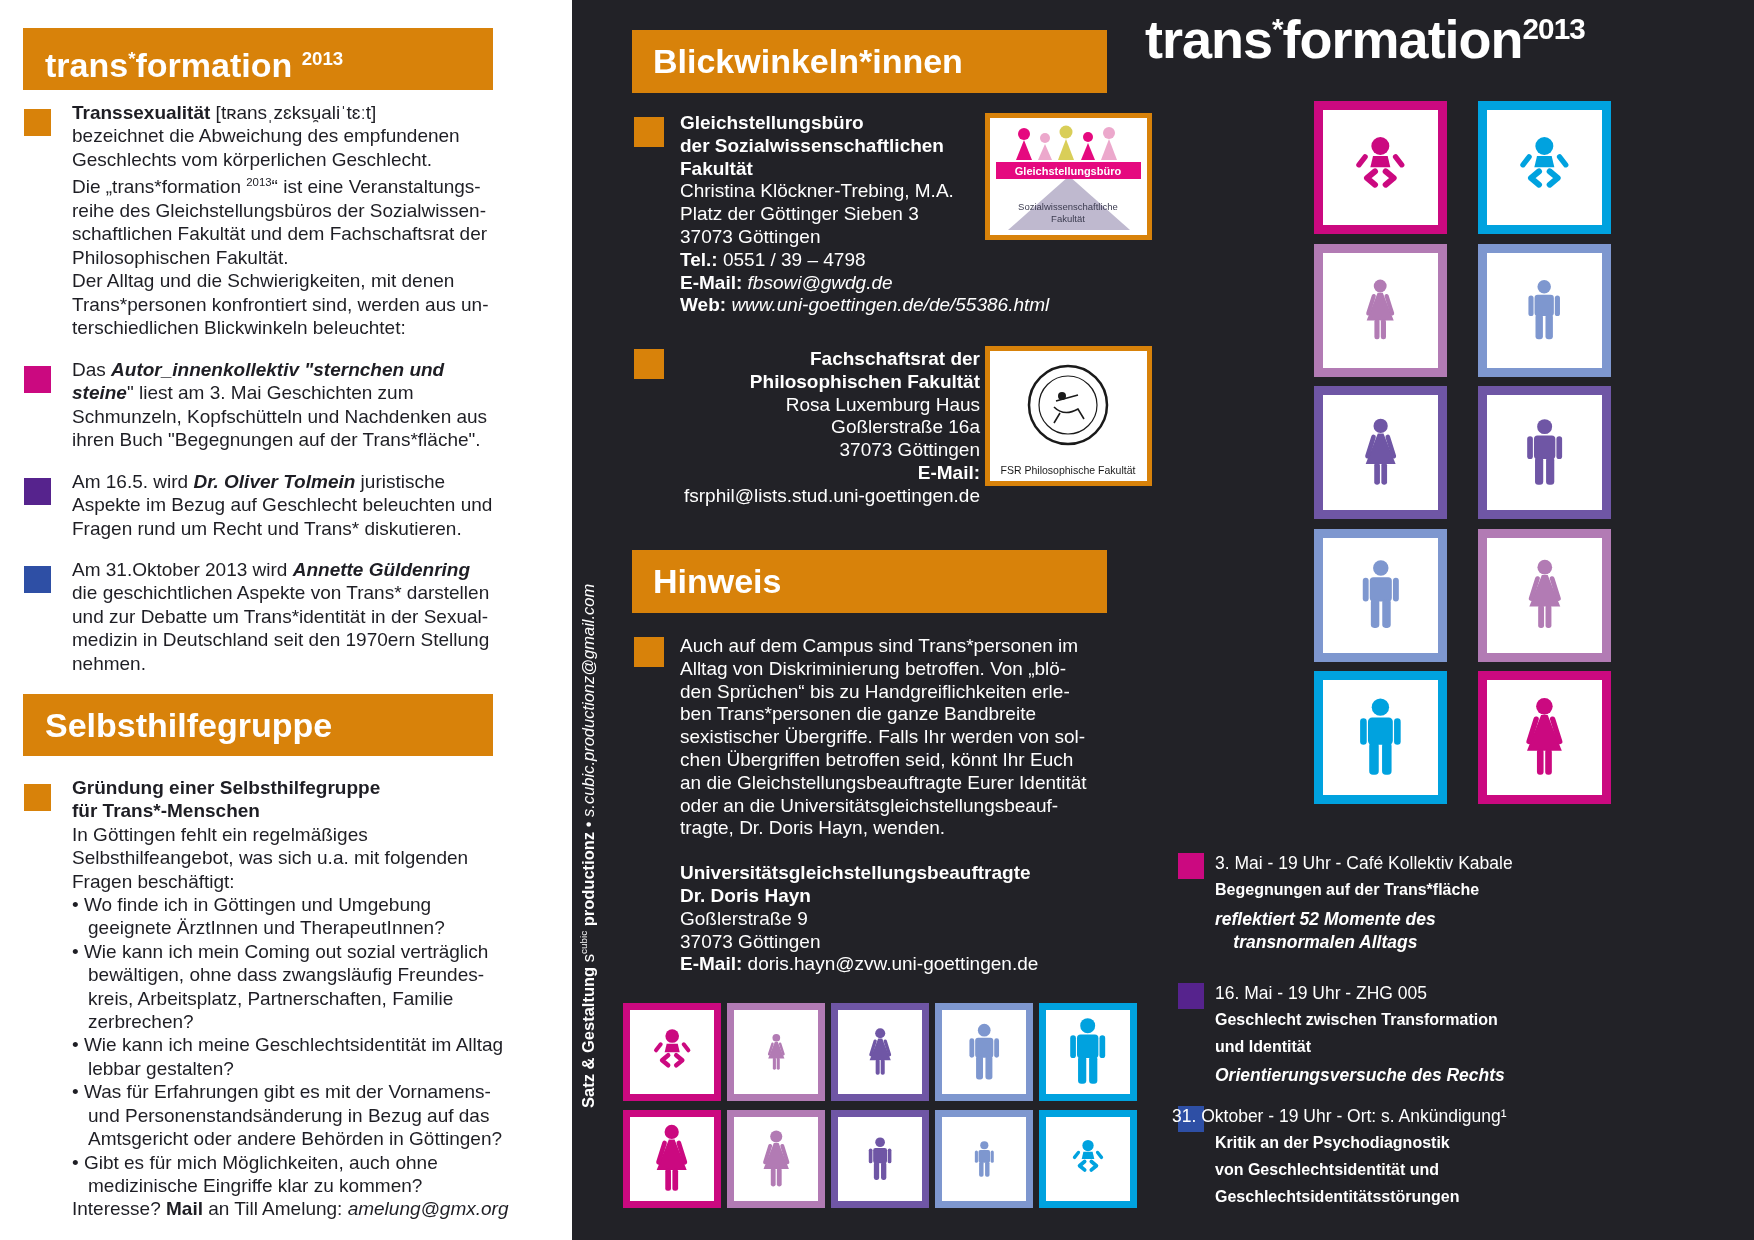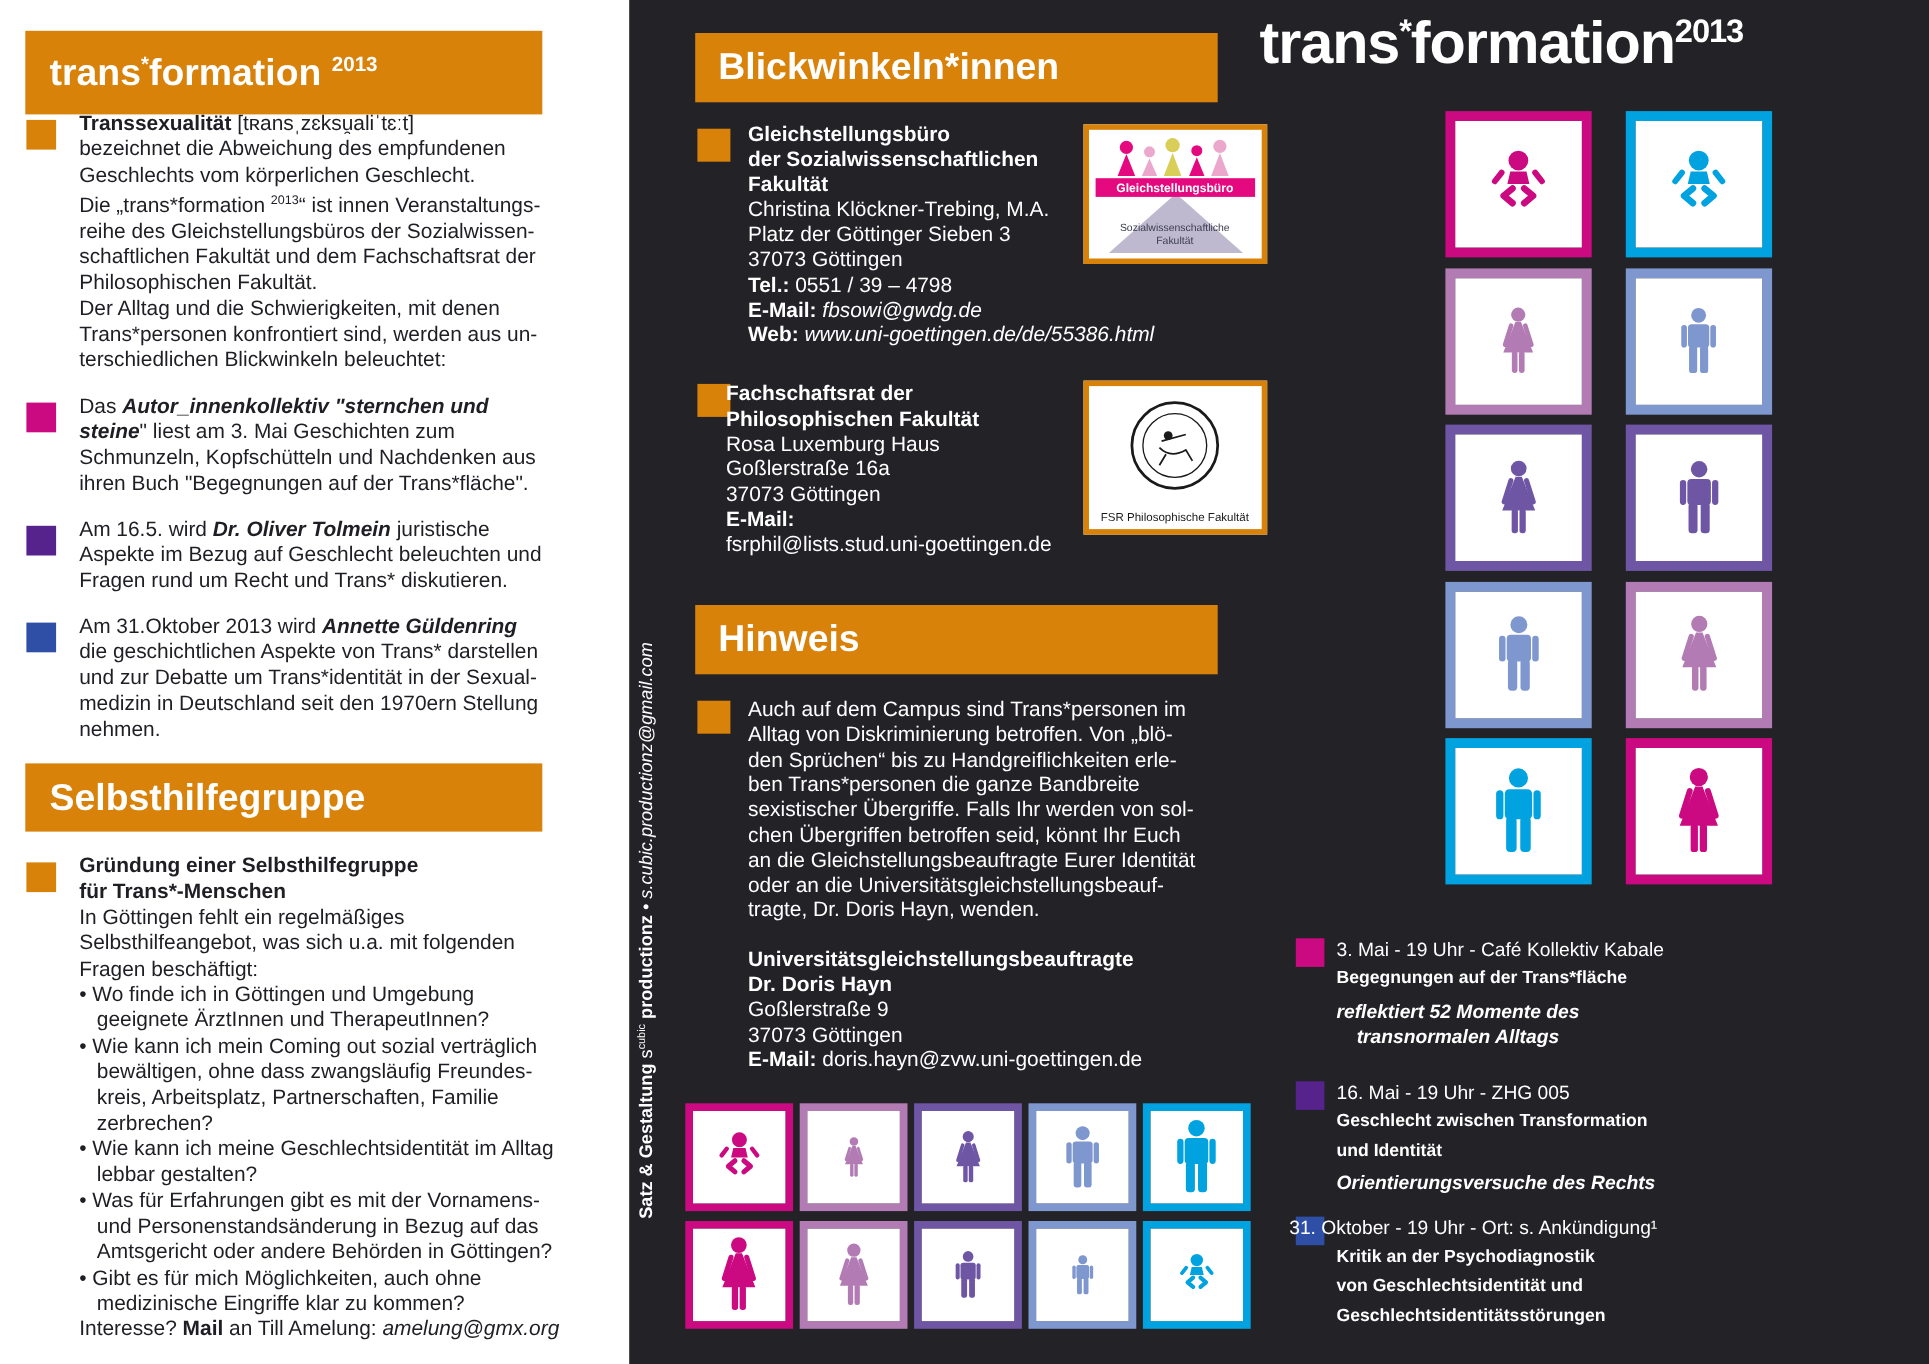--- a/index.html
+++ b/index.html
@@ -1,21 +1,21 @@
 <!DOCTYPE html>
 <html style="--orange: #D8820A; --bg: #222227;"><head>
 <meta charset="utf-8">
 <style>
   html,body{margin:0;padding:0;background:#222227;}
   .canvas{position:relative;width:1754px;height:1240px;background:var(--bg,#222227);
           font-family:"Liberation Sans",sans-serif;overflow:hidden;}
   .panel-white{position:absolute;left:0;top:0;width:572px;height:1240px;background:#fff;}
   .bar{position:absolute;background:var(--orange,#D8820A);color:#fff;font-weight:bold;
        box-sizing:border-box;white-space:nowrap;}
-  .lp-bar{left:23px;top:28px;width:470px;height:76px;font-size:34px;line-height:62px;padding-left:22px;}
+  .lp-bar{left:23px;top:28px;width:470px;height:62px;font-size:34px;line-height:62px;padding-left:22px;}
   .lp-bar2{left:23px;top:694px;width:470px;height:62px;font-size:34px;line-height:62px;padding-left:22px;}
   .mid-bar{left:632px;top:30px;width:475px;height:63px;font-size:34px;line-height:63px;padding-left:21px;}
   .mid-bar2{left:632px;top:550px;width:475px;height:63px;font-size:34px;line-height:63px;padding-left:21px;}
   .bullet{position:absolute;display:block;}
   .b27{width:27px;height:27px;}
   .b30{width:30px;height:30px;}
   .b26{width:26px;height:26px;}
   .lines{position:absolute;}
   .line{white-space:nowrap;}
   .line.ind{padding-left:16px;}
@@ -58,21 +58,21 @@
 
   <div class="bar lp-bar">
     <span><span class="s-b">trans</span><span class="s-supb">*</span><span class="s-b">formation </span><span class="s-supb">2013</span></span>
   </div>
 
   <span class="bullet b27" style="left: 24px; top: 109px; background: rgb(216, 130, 10);"></span>
   <div class="lines left-lines" style="left:72px;top:101px;">
       <div class="line"><span class="s-b">Transsexualität</span><span> [tʀansˌzɛksu̯aliˈtɛːt]</span></div>
       <div class="line"><span>bezeichnet die Abweichung des empfundenen</span></div>
       <div class="line"><span>Geschlechts vom körperlichen Geschlecht.</span></div>
-      <div class="line"><span>Die „trans*formation </span><span class="s-sup">2013</span><span>“ ist innen Veranstaltungs-</span></div>
+      <div class="line"><span>Die „trans*formation </span><span class="s-sup">2013</span><span>“ ist eine Veranstaltungs-</span></div>
       <div class="line"><span>reihe des Gleichstellungsbüros der Sozialwissen-</span></div>
       <div class="line"><span>schaftlichen Fakultät und dem Fachschaftsrat der</span></div>
       <div class="line"><span>Philosophischen Fakultät.</span></div>
       <div class="line"><span>Der Alltag und die Schwierigkeiten, mit denen</span></div>
       <div class="line"><span>Trans*personen konfrontiert sind, werden aus un-</span></div>
       <div class="line"><span>terschiedlichen Blickwinkeln beleuchtet:</span></div>
     </div>
 
   <span class="bullet b27" style="left: 24px; top: 366px; background: rgb(203, 9, 128);"></span>
   <div class="lines left-lines" style="left:72px;top:358px;">
@@ -158,21 +158,21 @@
         <path d="M111 42 L119 21 L127 42 Z" fill="#ECA8CC"></path>
       <polygon points="18,112 140,112 79,58" fill="#BFB9CF"></polygon>
       <rect x="6" y="44" width="145" height="17" fill="#E5097F"></rect>
       <text x="78" y="56.5" text-anchor="middle" font-size="11" font-weight="bold" fill="#ffffff">Gleichstellungsbüro</text>
       <text x="78" y="92" text-anchor="middle" font-size="9.5" fill="#3C3C50">Sozialwissenschaftliche</text>
       <text x="78" y="104" text-anchor="middle" font-size="9.5" fill="#3C3C50">Fakultät</text>
     </svg>
   </div>
 
   <span class="bullet b30" style="left: 634px; top: 349px; background: rgb(216, 130, 10);"></span>
-  <div class="lines mid-lines" style="left:660px;top:348px;">
+  <div class="lines mid-lines" style="left:684px;top:348px;text-align:right;">
       <div class="line"><span class="s-b">Fachschaftsrat der</span></div>
       <div class="line"><span class="s-b">Philosophischen Fakultät</span></div>
       <div class="line"><span>Rosa Luxemburg Haus</span></div>
       <div class="line"><span>Goßlerstraße 16a</span></div>
       <div class="line"><span>37073 Göttingen</span></div>
       <div class="line"><span class="s-b">E-Mail:</span></div>
       <div class="line"><span>fsrphil@lists.stud.uni-goettingen.de</span></div>
     </div>
 
   <div class="logo-box logo2">

